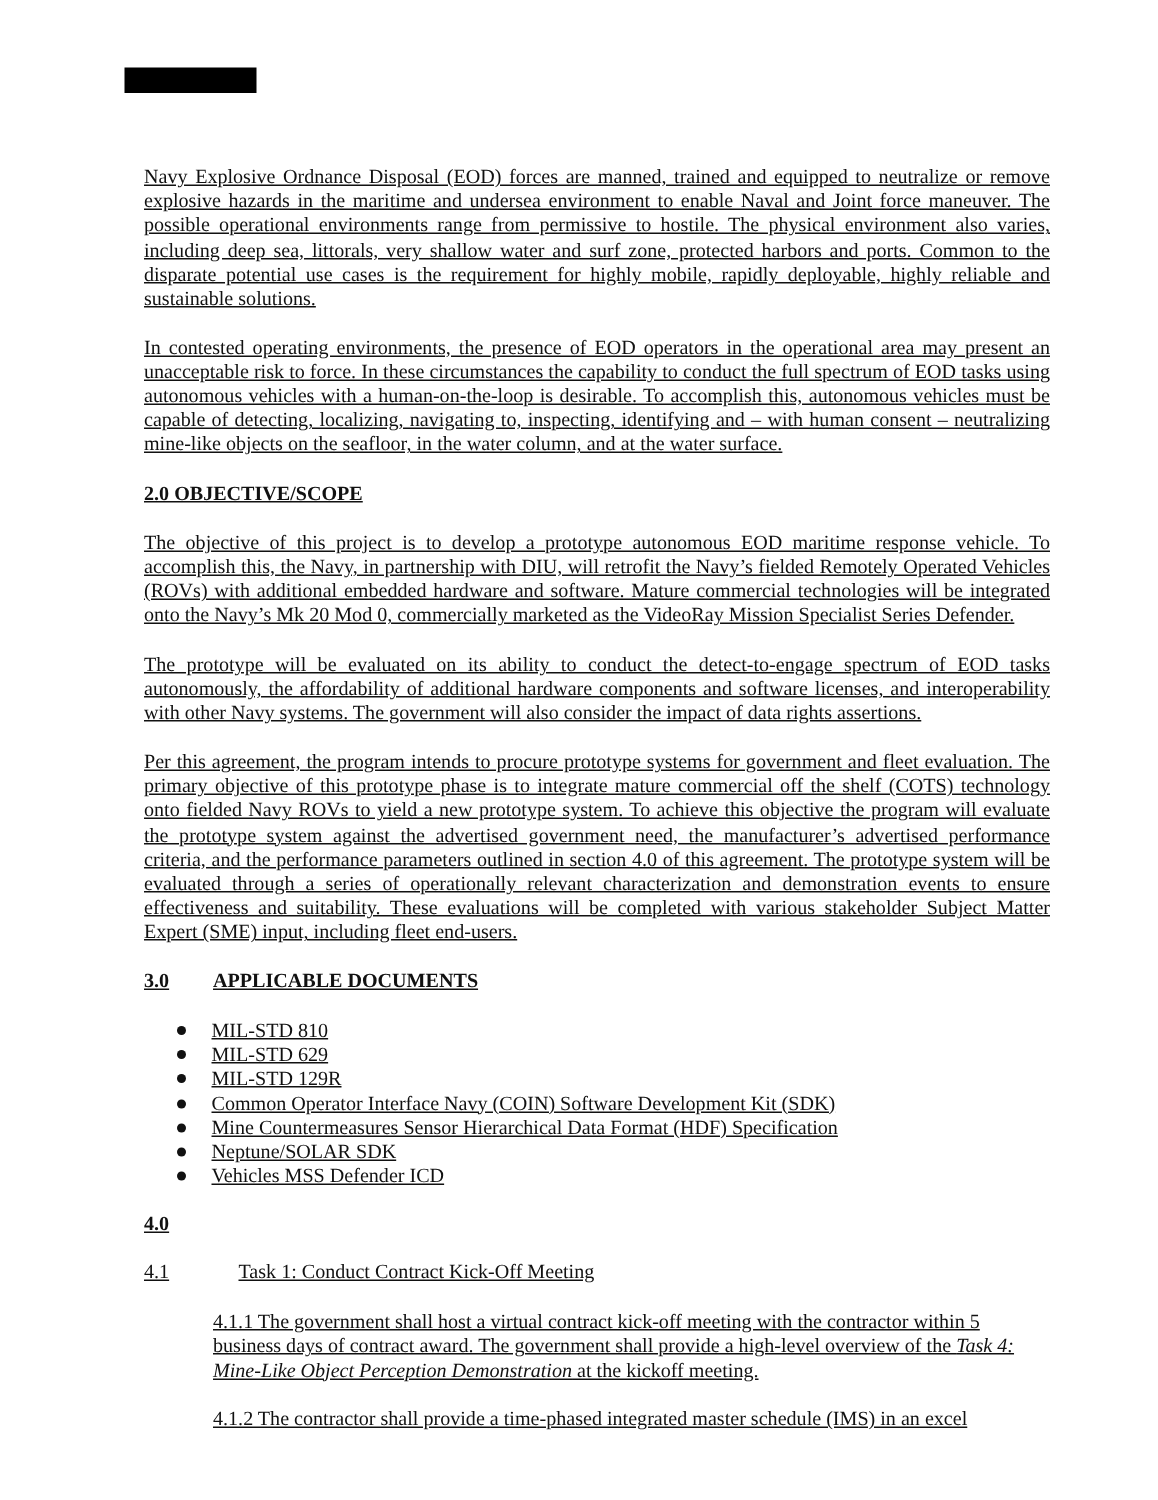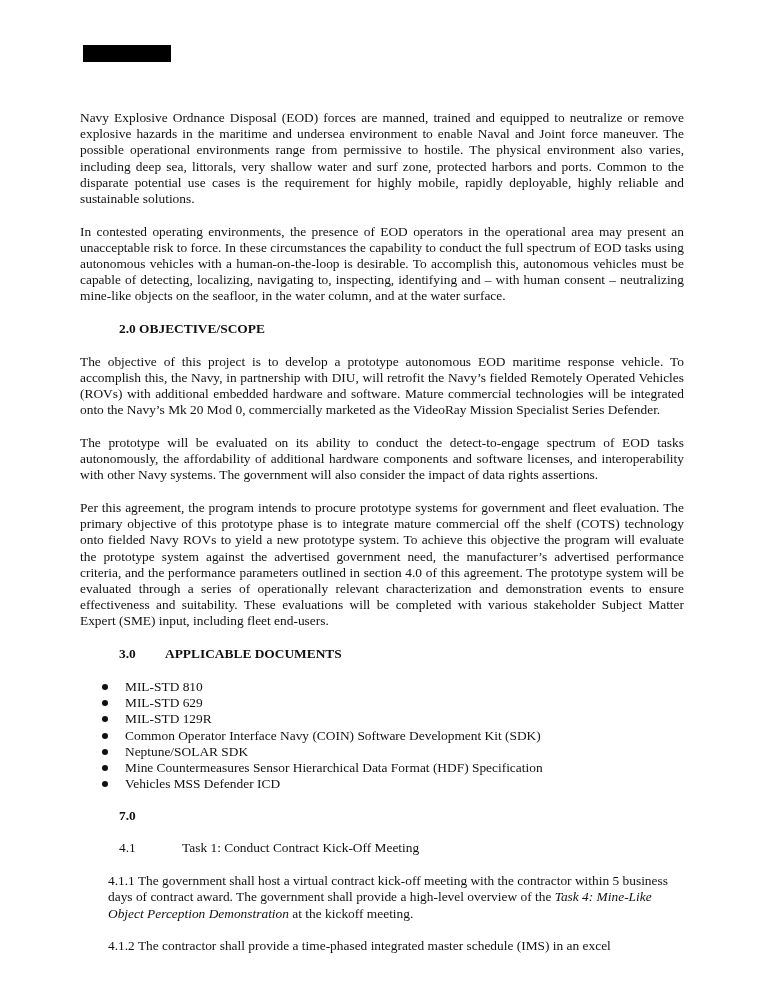--- a/index.html
+++ b/index.html
@@ -7,33 +7,33 @@
       width: 772px; height: 1000px; overflow: hidden; position: relative;
       font-family: "Liberation Serif", "DejaVu Serif", serif;
       color: #111111;
       font-size: 13.4px;
       line-height: 16.2px;
     }
     .redaction {
       position: absolute; left: 83px; top: 45px; width: 88px; height: 17px;
       background: #000000;
     }
-    .page { position: absolute; left: 80px; top: 110px; width: 604px; }
+    .page { position: absolute; left: 96px; top: 110px; width: 604px; text-decoration: underline; }
     p { margin: 0; text-align: justify; }
     .para { margin-bottom: 16.4px; }
-    .heading { font-weight: bold; margin-bottom: 16.5px; display: flex; margin-left: 39px; }
+    .heading { font-weight: bold; margin-bottom: 16.5px; display: flex; }
     .heading.plain { font-weight: normal; gap: 17px; }
     .heading .num { width: 46px; flex: none; }
     ul.docs { list-style: none; margin: 0 0 15px 0; padding: 0; }
     ul.docs li { position: relative; padding-left: 45px; height: 16.3px; }
     ul.docs li .bullet {
       position: absolute; left: 22px; top: 5px; width: 6px; height: 6px; border-radius: 50%;
       background: #111111;
     }
-    .sub { margin-left: 28px; text-align: left; margin-bottom: 16.5px; }
+    .sub { margin-left: 46px; text-align: left; margin-bottom: 16.5px; }
     .sub em { font-style: italic; }
   </style>
 </head>
 <body>
 
 <div class="redaction"></div>
 
 <div class="page">
   <p class="para">Navy Explosive Ordnance Disposal (EOD) forces are manned, trained and equipped to neutralize or remove explosive hazards in the maritime and undersea environment to enable Naval and Joint force maneuver. The possible operational environments range from permissive to hostile. The physical environment also varies, including deep sea, littorals, very shallow water and surf zone, protected harbors and ports. Common to the disparate potential use cases is the requirement for highly mobile, rapidly deployable, highly reliable and sustainable solutions.</p>
   <p class="para">In contested operating environments, the presence of EOD operators in the operational area may present an unacceptable risk to force. In these circumstances the capability to conduct the full spectrum of EOD tasks using autonomous vehicles with a human-on-the-loop is desirable. To accomplish this, autonomous vehicles must be capable of detecting, localizing, navigating to, inspecting, identifying and – with human consent – neutralizing mine-like objects on the seafloor, in the water column, and at the water surface.</p>
@@ -47,27 +47,27 @@
 
   <div class="heading">
     <span class="num">3.0</span>
     <span>APPLICABLE DOCUMENTS</span>
   </div>
   <ul class="docs">
     <li><span class="bullet"></span><span>MIL-STD 810</span></li>
     <li><span class="bullet"></span><span>MIL-STD 629</span></li>
     <li><span class="bullet"></span><span>MIL-STD 129R</span></li>
     <li><span class="bullet"></span><span>Common Operator Interface Navy (COIN) Software Development Kit (SDK)</span></li>
+    <li><span class="bullet"></span><span>Mine Countermeasures Sensor Hierarchical Data Format (HDF) Specification</span></li>
     <li><span class="bullet"></span><span>Neptune/SOLAR SDK</span></li>
-    <li><span class="bullet"></span><span>Mine Countermeasures Sensor Hierarchical Data Format (HDF) Specification</span></li>
     <li><span class="bullet"></span><span>Vehicles MSS Defender ICD</span></li>
   </ul>
 
   <div class="heading">
-    <span class="num">7.0</span>
+    <span class="num">4.0</span>
   </div>
   <div class="heading plain">
     <span class="num">4.1</span>
     <span>Task 1: Conduct Contract Kick-Off Meeting</span>
   </div>
   <p class="sub"><span>4.1.1 The government shall host a virtual contract kick-off meeting with the contractor within 5 business days of contract award. The government shall provide a high-level overview of the </span><em>Task 4: Mine-Like Object Perception Demonstration</em><span> at the kickoff meeting.</span></p>
   <p class="sub">4.1.2 The contractor shall provide a time-phased integrated master schedule (IMS) in an excel</p>
 </div>
 
 </body></html>

